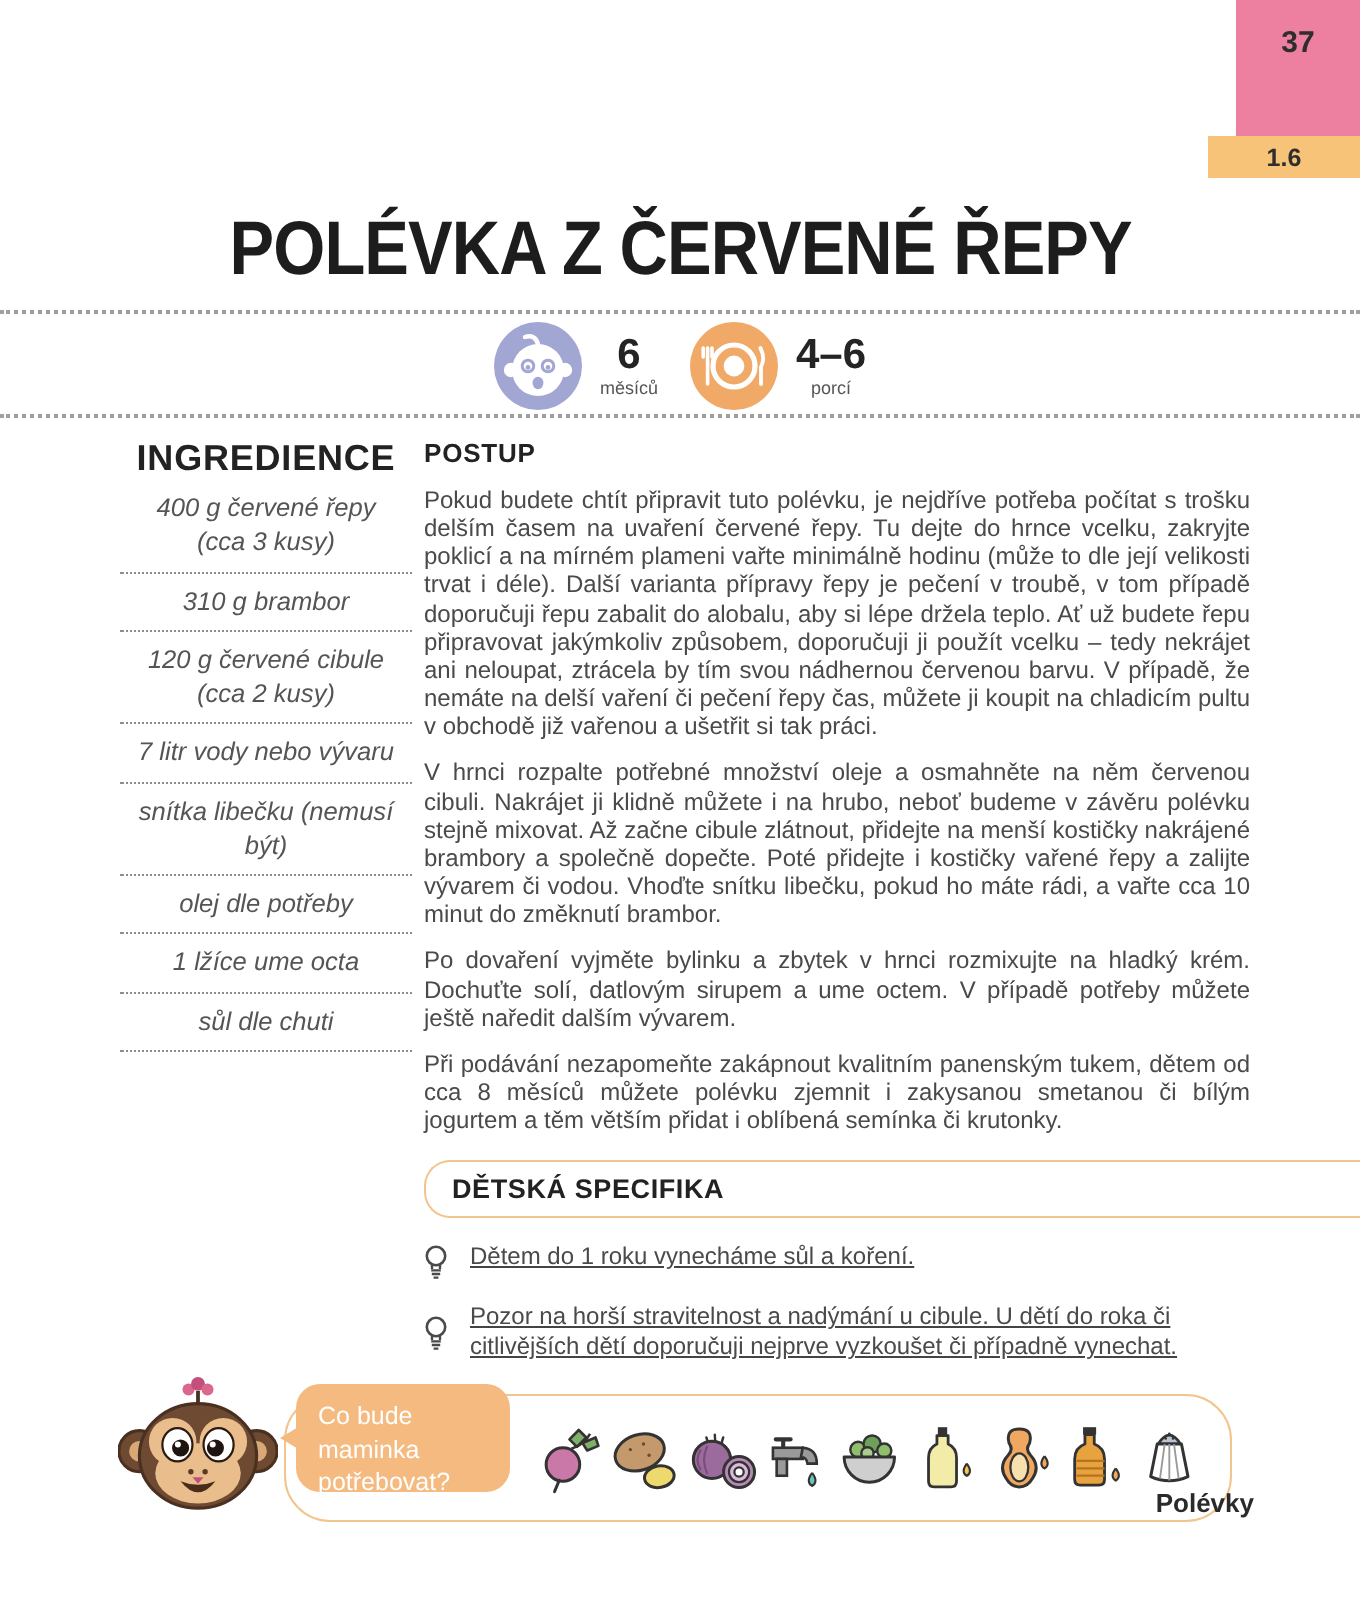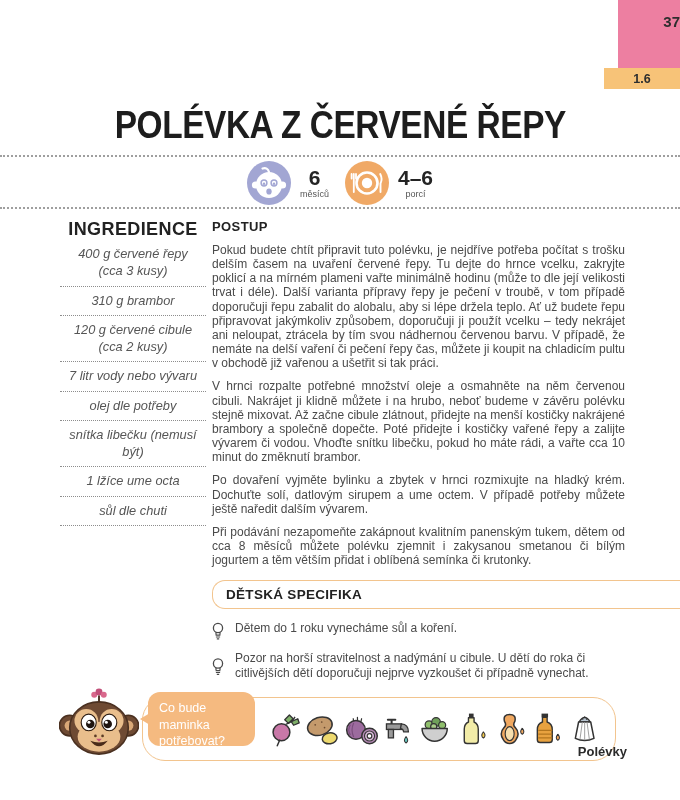--- a/index.html
+++ b/index.html
@@ -2,21 +2,21 @@
 <html><head>
 <meta charset="utf-8">
 <style>
   * { box-sizing: border-box; margin: 0; padding: 0; }
   html,body { background:#fff; }
   body { width:680px; height:800px; margin:0; font-family:"Liberation Sans", sans-serif; color:#444; }
   .page { position:relative; width:680px; height:800px; background:#fff; overflow:hidden; }
 
   
   .tab-pink { position:absolute; top:0; right:0; width:62px; height:68px; background:#ED7FA1;
-              display:flex; justify-content:flex-end; padding-top:13px; font-size:15px; font-weight:bold; color:#2e2e2e; }
+              display:flex; justify-content:center; padding-top:13px; font-size:15px; font-weight:bold; color:#2e2e2e; }
   .tab-orange { position:absolute; top:68px; right:0; width:76px; height:21px; background:#F7C378;
               display:flex; justify-content:center; align-items:center; font-size:12.5px; font-weight:600; color:#2e2e2e; }
 
   
   .title-wrap { position:absolute; top:104px; left:0; width:680px; text-align:center; }
   .title { display:inline-block; font-size:38px; font-weight:bold; color:#1d1d1d; letter-spacing:-0.5px;
            transform:scaleX(0.88); transform-origin:center; white-space:nowrap; }
 
   
   .rule { position:absolute; left:0; width:680px; border-top:2px dotted #9f9f9f; height:0; }
@@ -41,21 +41,21 @@
 
   .method { position:absolute; left:212px; top:219px; width:413px; }
   .method-header { font-size:13px; font-weight:bold; color:#222; letter-spacing:0.4px; margin-bottom:9px; }
   .method p { font-size:12px; line-height:1.18; color:#4a4a4a; text-align:justify; margin-bottom:9px; }
 
   
   .spec-box { margin-top:13px; width:calc(100% + 55px); border:1.6px solid #F2C48E; border-right:none;
               border-radius:13px 0 0 13px; padding:6px 0 6px 13px; background:#fff; }
   .spec-header { font-size:13.5px; font-weight:bold; color:#222; letter-spacing:0.3px; }
   .spec-list { margin-top:12px; }
-  .spec-item { display:flex; gap:11px; margin-bottom:11px; }
+  .spec-item { display:flex; gap:11px; margin-bottom:11px;text-decoration:underline; }
   .bulb { flex:0 0 12px; margin-top:1px; }
   .spec-text { font-size:12px; line-height:1.25; color:#4a4a4a; }
 
   
   .monkey { position:absolute; left:59px; top:686px; width:80px; height:76px; }
   .shop-bar { position:absolute; left:142px; top:697px; width:474px; height:64px; background:#fff;
               border:1.6px solid #F2C48E; border-radius:23px; }
   .bubble { position:absolute; left:5px; top:-6px; width:107px; height:54px; background:#F5BA80;
             border-radius:12px; color:#fff; font-size:12.5px; line-height:1.32; padding:8px 8px 8px 11px; }
   .bubble-tail { position:absolute; left:-8px; top:21px; width:0; height:0;
@@ -122,22 +122,22 @@
 
   <div class="ingredients">
     <div class="ing-header">INGREDIENCE</div>
     <ul class="ing-list">
       <li class="ing-item">400 g červené řepy
 (cca 3 kusy)</li>
       <li class="ing-item">310 g brambor</li>
       <li class="ing-item">120 g červené cibule
 (cca 2 kusy)</li>
       <li class="ing-item">7 litr vody nebo vývaru</li>
+      <li class="ing-item">snítka libečku (nemusí být)</li>
       <li class="ing-item">olej dle potřeby</li>
-      <li class="ing-item">snítka libečku (nemusí být)</li>
       <li class="ing-item">1 lžíce ume octa</li>
       <li class="ing-item">sůl dle chuti</li>
     </ul>
   </div>
 
   <div class="method">
     <div class="method-header">POSTUP</div>
     <p>Pokud budete chtít připravit tuto polévku, je nejdříve potřeba počítat s trošku delším časem na uvaření červené řepy. Tu dejte do hrnce vcelku, zakryjte poklicí a na mírném plameni vařte minimálně hodinu (může to dle její velikosti trvat i déle). Další varianta přípravy řepy je pečení v troubě, v tom případě doporučuji řepu zabalit do alobalu, aby si lépe držela teplo. Ať už budete řepu připravovat jakýmkoliv způsobem, doporučuji ji použít vcelku – tedy nekrájet ani neloupat, ztrácela by tím svou nádhernou červenou barvu. V případě, že nemáte na delší vaření či pečení řepy čas, můžete ji koupit na chladicím pultu v obchodě již vařenou a ušetřit si tak práci.</p>
     <p>V hrnci rozpalte potřebné množství oleje a osmahněte na něm červenou cibuli. Nakrájet ji klidně můžete i na hrubo, neboť budeme v závěru polévku stejně mixovat. Až začne cibule zlátnout, přidejte na menší kostičky nakrájené brambory a společně dopečte. Poté přidejte i kostičky vařené řepy a zalijte vývarem či vodou. Vhoďte snítku libečku, pokud ho máte rádi, a vařte cca 10 minut do změknutí brambor.</p>
     <p>Po dovaření vyjměte bylinku a zbytek v hrnci rozmixujte na hladký krém. Dochuťte solí, datlovým sirupem a ume octem. V případě potřeby můžete ještě naředit dalším vývarem.</p>

